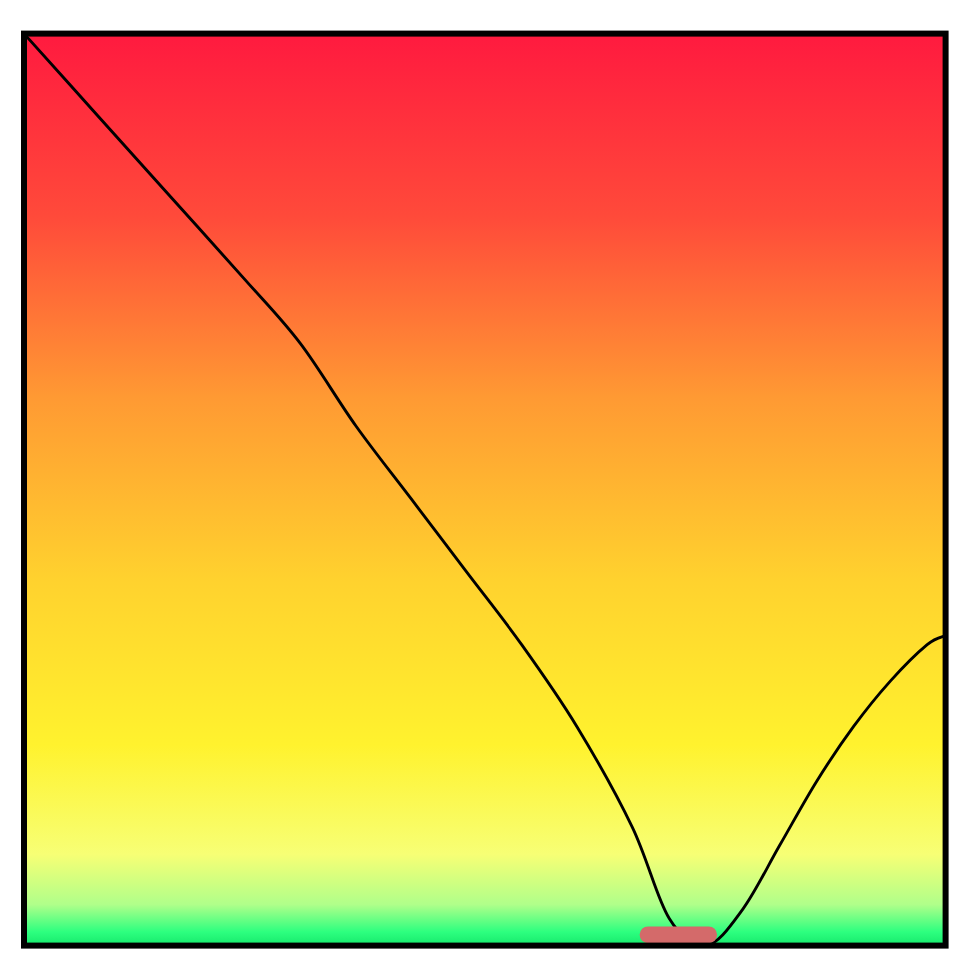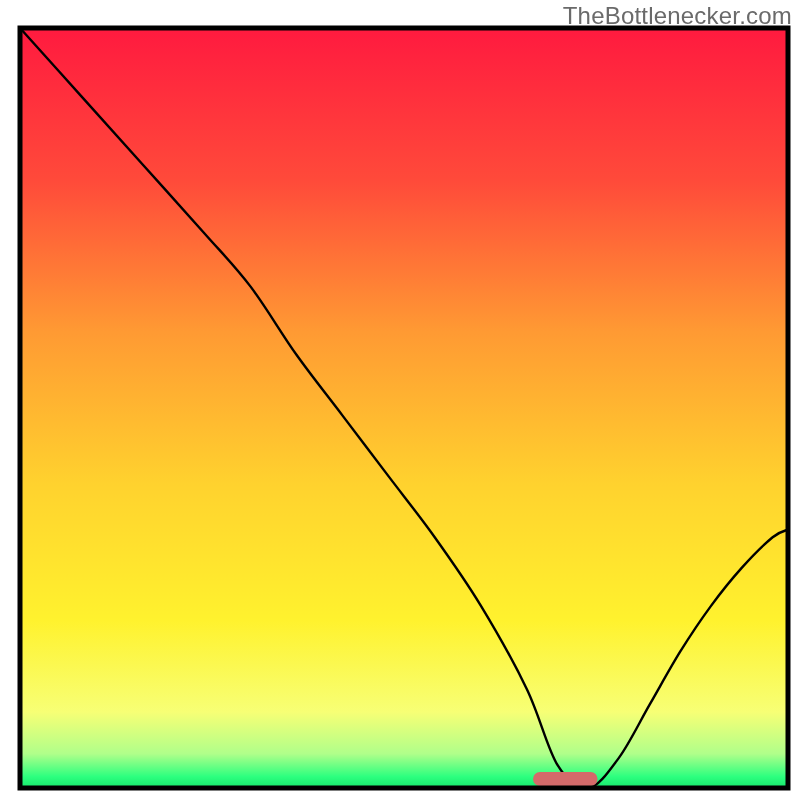--- a/index.html
+++ b/index.html
@@ -31,21 +31,20 @@
     left: 0;
     top: 0;
     display: block;
   }
 </style>
 </head>
 <body>
 
 <div class="stage">
 
-  <div class="watermark">TheBottlenecker.com</div>
 
   <svg id="chart-svg" width="800" height="800" viewBox="0 0 800 800" xmlns="http://www.w3.org/2000/svg">
     <defs>
       <linearGradient id="bg-grad" x1="0" y1="0" x2="0" y2="1">
           <stop offset="0%" stop-color="#ff1a3f"></stop>
           <stop offset="20%" stop-color="#ff4a3a"></stop>
           <stop offset="40%" stop-color="#ff9a33"></stop>
           <stop offset="60%" stop-color="#ffd22e"></stop>
           <stop offset="78%" stop-color="#fff22e"></stop>
           <stop offset="90%" stop-color="#f7ff75"></stop>

